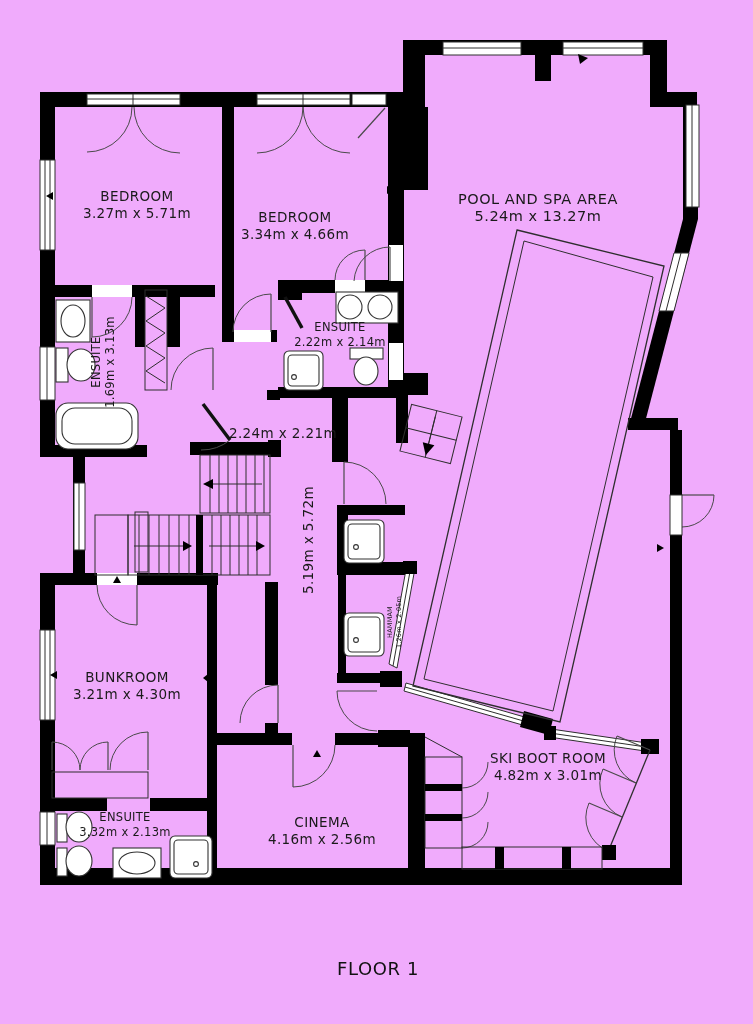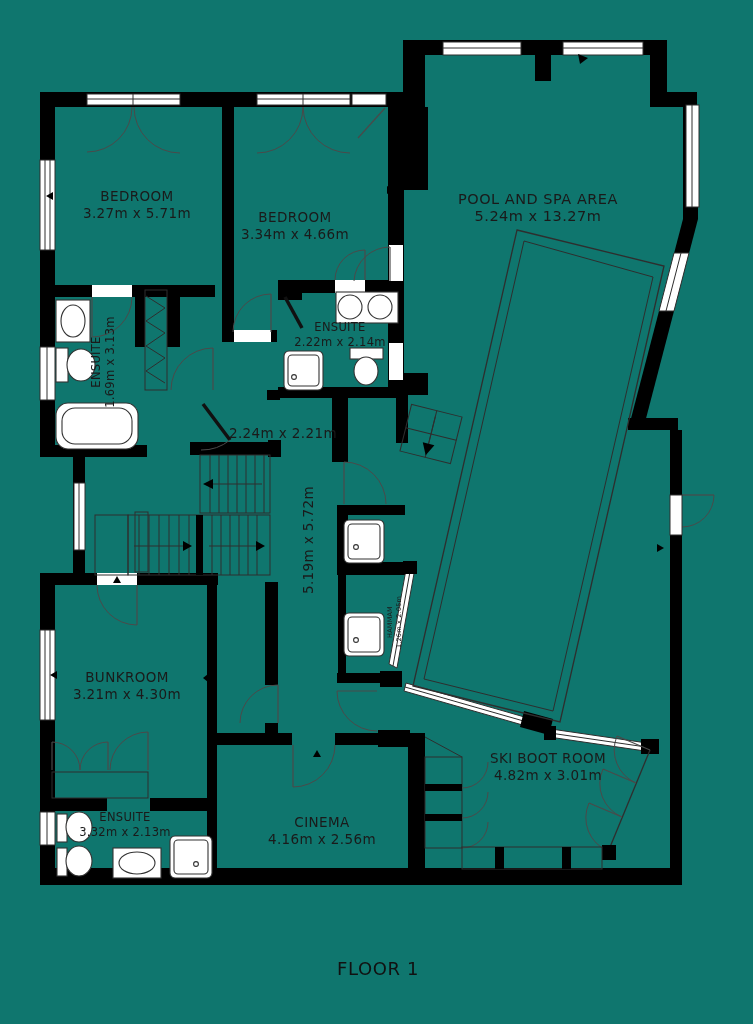--- a/index.html
+++ b/index.html
@@ -1,16 +1,16 @@
 <!DOCTYPE html>
 <html><head>
 <meta charset="utf-8">
 <style>
   html,body{margin:0;padding:0;background:#ffffff;}
-  #stage{position:relative;width:753px;height:1024px;background:#0f766e;overflow:hidden;
+  #stage{position:relative;width:753px;height:1024px;background:#f0abfc;overflow:hidden;
          font-family:"DejaVu Sans","Liberation Sans",sans-serif;}
   svg{display:block;}
   .wall{fill:#000000;stroke:none;}
   .thin{fill:none;stroke:#2e2e2e;stroke-width:1;}
   .thin2{fill:none;stroke:#2e2e2e;stroke-width:1.3;}
   .winfill{fill:#ffffff;stroke:#2e2e2e;stroke-width:1;}
   .fix{fill:#ffffff;stroke:#333333;stroke-width:1.1;}
   .arc{fill:none;stroke:#4a4a4a;stroke-width:1;}
   .leaf{fill:none;stroke:#4a4a4a;stroke-width:1.2;}
   .leafthick{fill:none;stroke:#111;stroke-width:3.5;}

